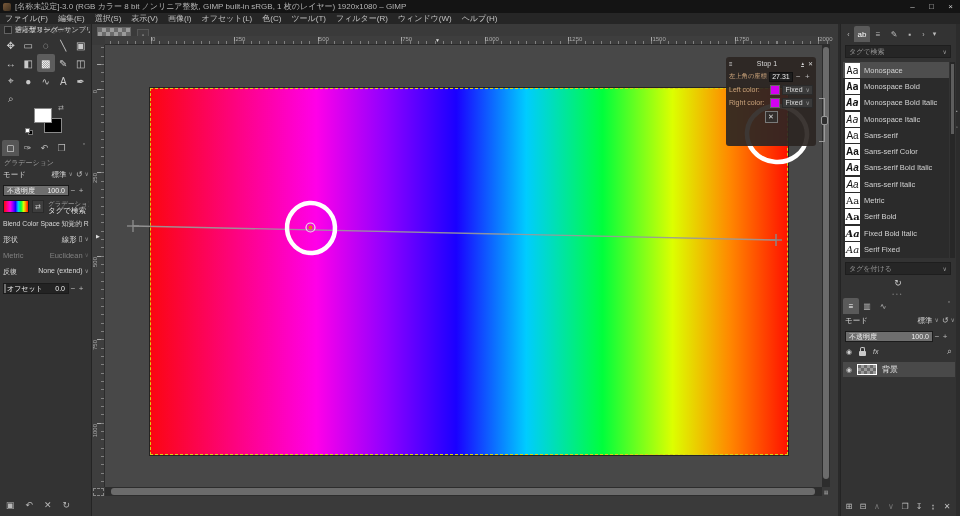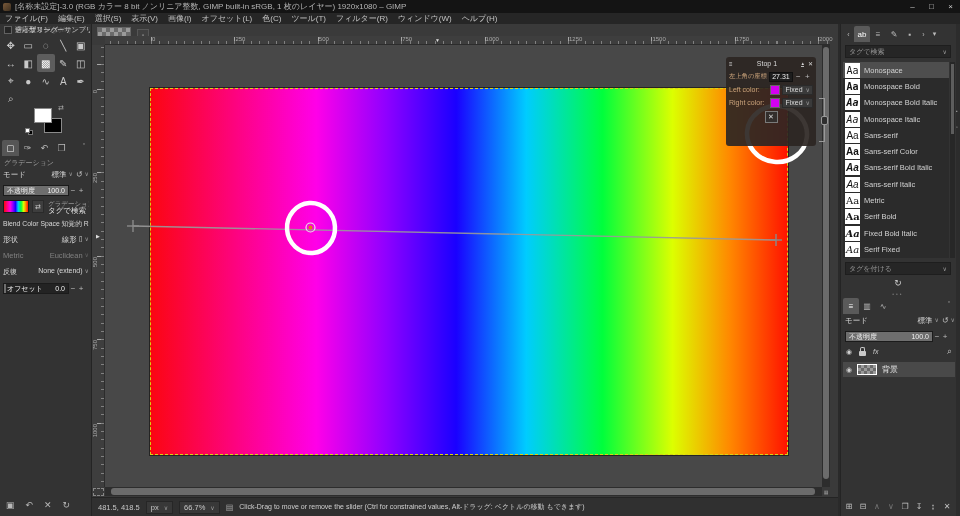--- a/index.html
+++ b/index.html
@@ -415,33 +415,20 @@
 
   <div class="v-scroll">
       <div class="thumb"></div>
     </div>
   <div class="h-scroll">
       <div class="thumb"></div>
     </div>
   <div class="qmask"></div>
   <div class="nav-corner">▦</div>
 
-  <div class="statusbar">
-    <span>481.5, 418.5</span>
-    <span class="status-box">
-      <span>px</span>
-        <span class="chev">∨</span>
-    </span>
-    <span class="status-box">
-      <span>66.7%</span>
-        <span class="chev">∨</span>
-    </span>
-    <span style="font-size:8px;color:#aaa">▤</span>
-    <span class="status-msg nowrap">Click-Drag to move or remove the slider (Ctrl for constrained values, Alt-ドラッグ: ベクトルの移動 もできます)</span>
-  </div>
 </div>
 
 <div class="right-dock">
   <div class="rtabs">
 
   <span class="rtab small" title="tabs-scroll-left">‹</span>
       <span class="rtab selected" title="tab-fonts">ab</span>
       <span class="rtab" title="tab-document-history">≡</span>
       <span class="rtab" title="tab-paintbrush">✎</span>
       <span class="rtab" title="tab-patterns">▪</span>

